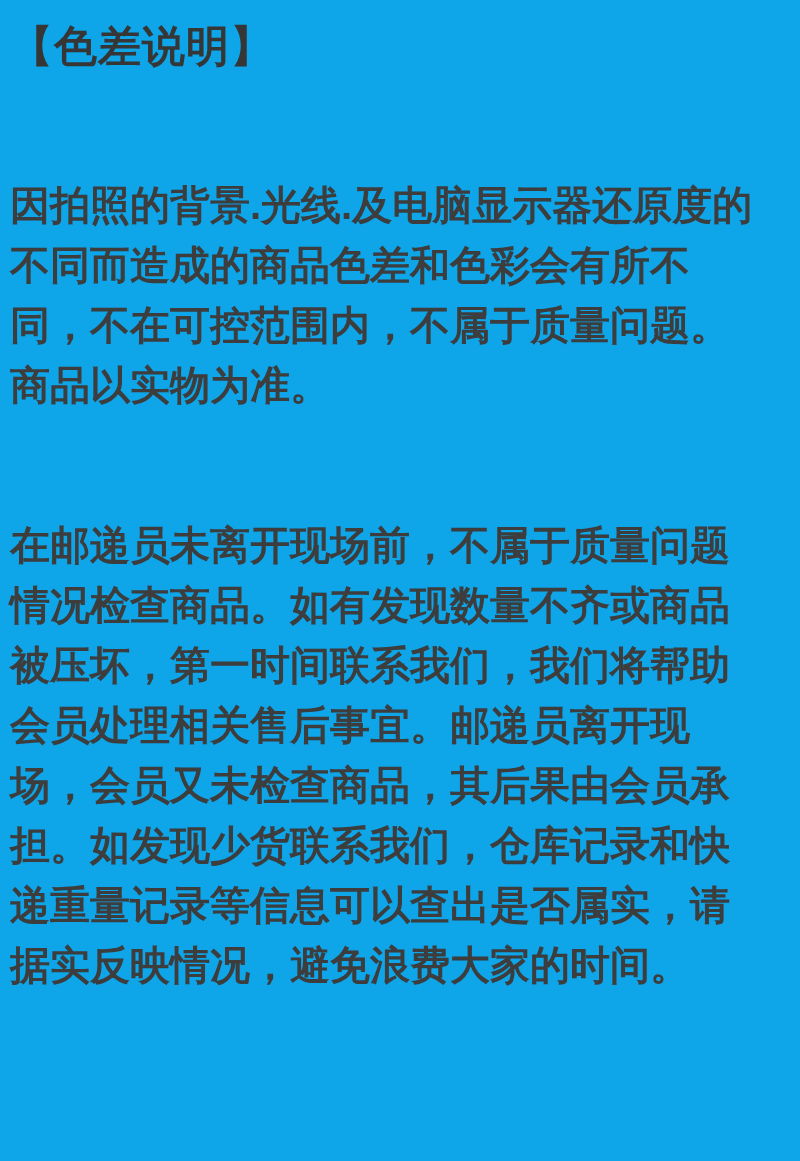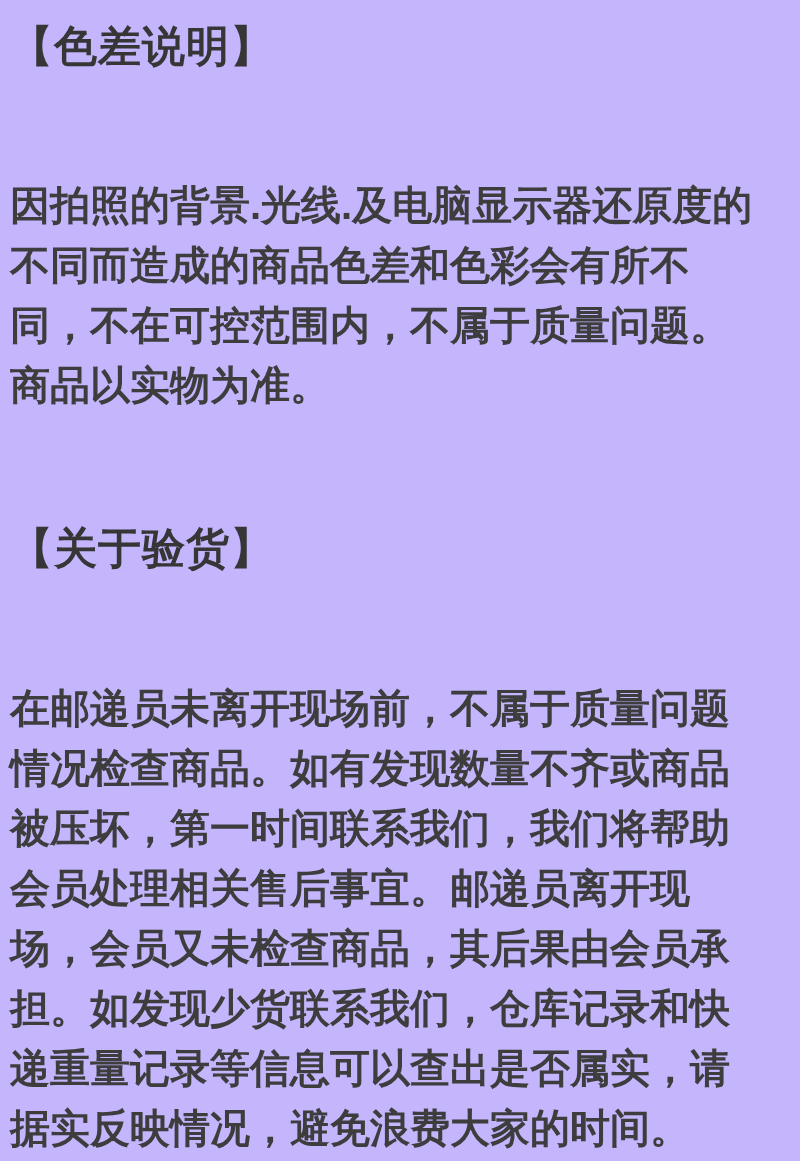--- a/index.html
+++ b/index.html
@@ -4,21 +4,21 @@
 <style>
   html, body {
     margin: 0;
     padding: 0;
     background: #ffffff;
   }
   .page {
     position: relative;
     width: 800px;
     height: 1161px;
-    background: #c4b5fd;
+    background: #0ea5e9;
     overflow: hidden;
     font-family: "Liberation Sans", sans-serif;
     color: #3d3d3d;
     box-sizing: border-box;
     padding: 0 10px;
   }
   .section-heading {
     font-size: 43px;
     line-height: 60px;
     font-weight: 700;
@@ -54,21 +54,20 @@
 
 <div class="page">
 
   <h1 class="section-heading first">【色差说明】</h1>
 
   <p class="body-para first">因拍照的背景.光线.及电脑显示器还原度的
 不同而造成的商品色差和色彩会有所不
 同，不在可控范围内，不属于质量问题。
 商品以实物为准。</p>
 
-  <h1 class="section-heading second">【关于验货】</h1>
 
   <p class="body-para second">在邮递员未离开现场前，不属于质量问题
 情况检查商品。如有发现数量不齐或商品
 被压坏，第一时间联系我们，我们将帮助
 会员处理相关售后事宜。邮递员离开现
 场，会员又未检查商品，其后果由会员承
 担。如发现少货联系我们，仓库记录和快
 递重量记录等信息可以查出是否属实，请
 据实反映情况，避免浪费大家的时间。</p>
 

